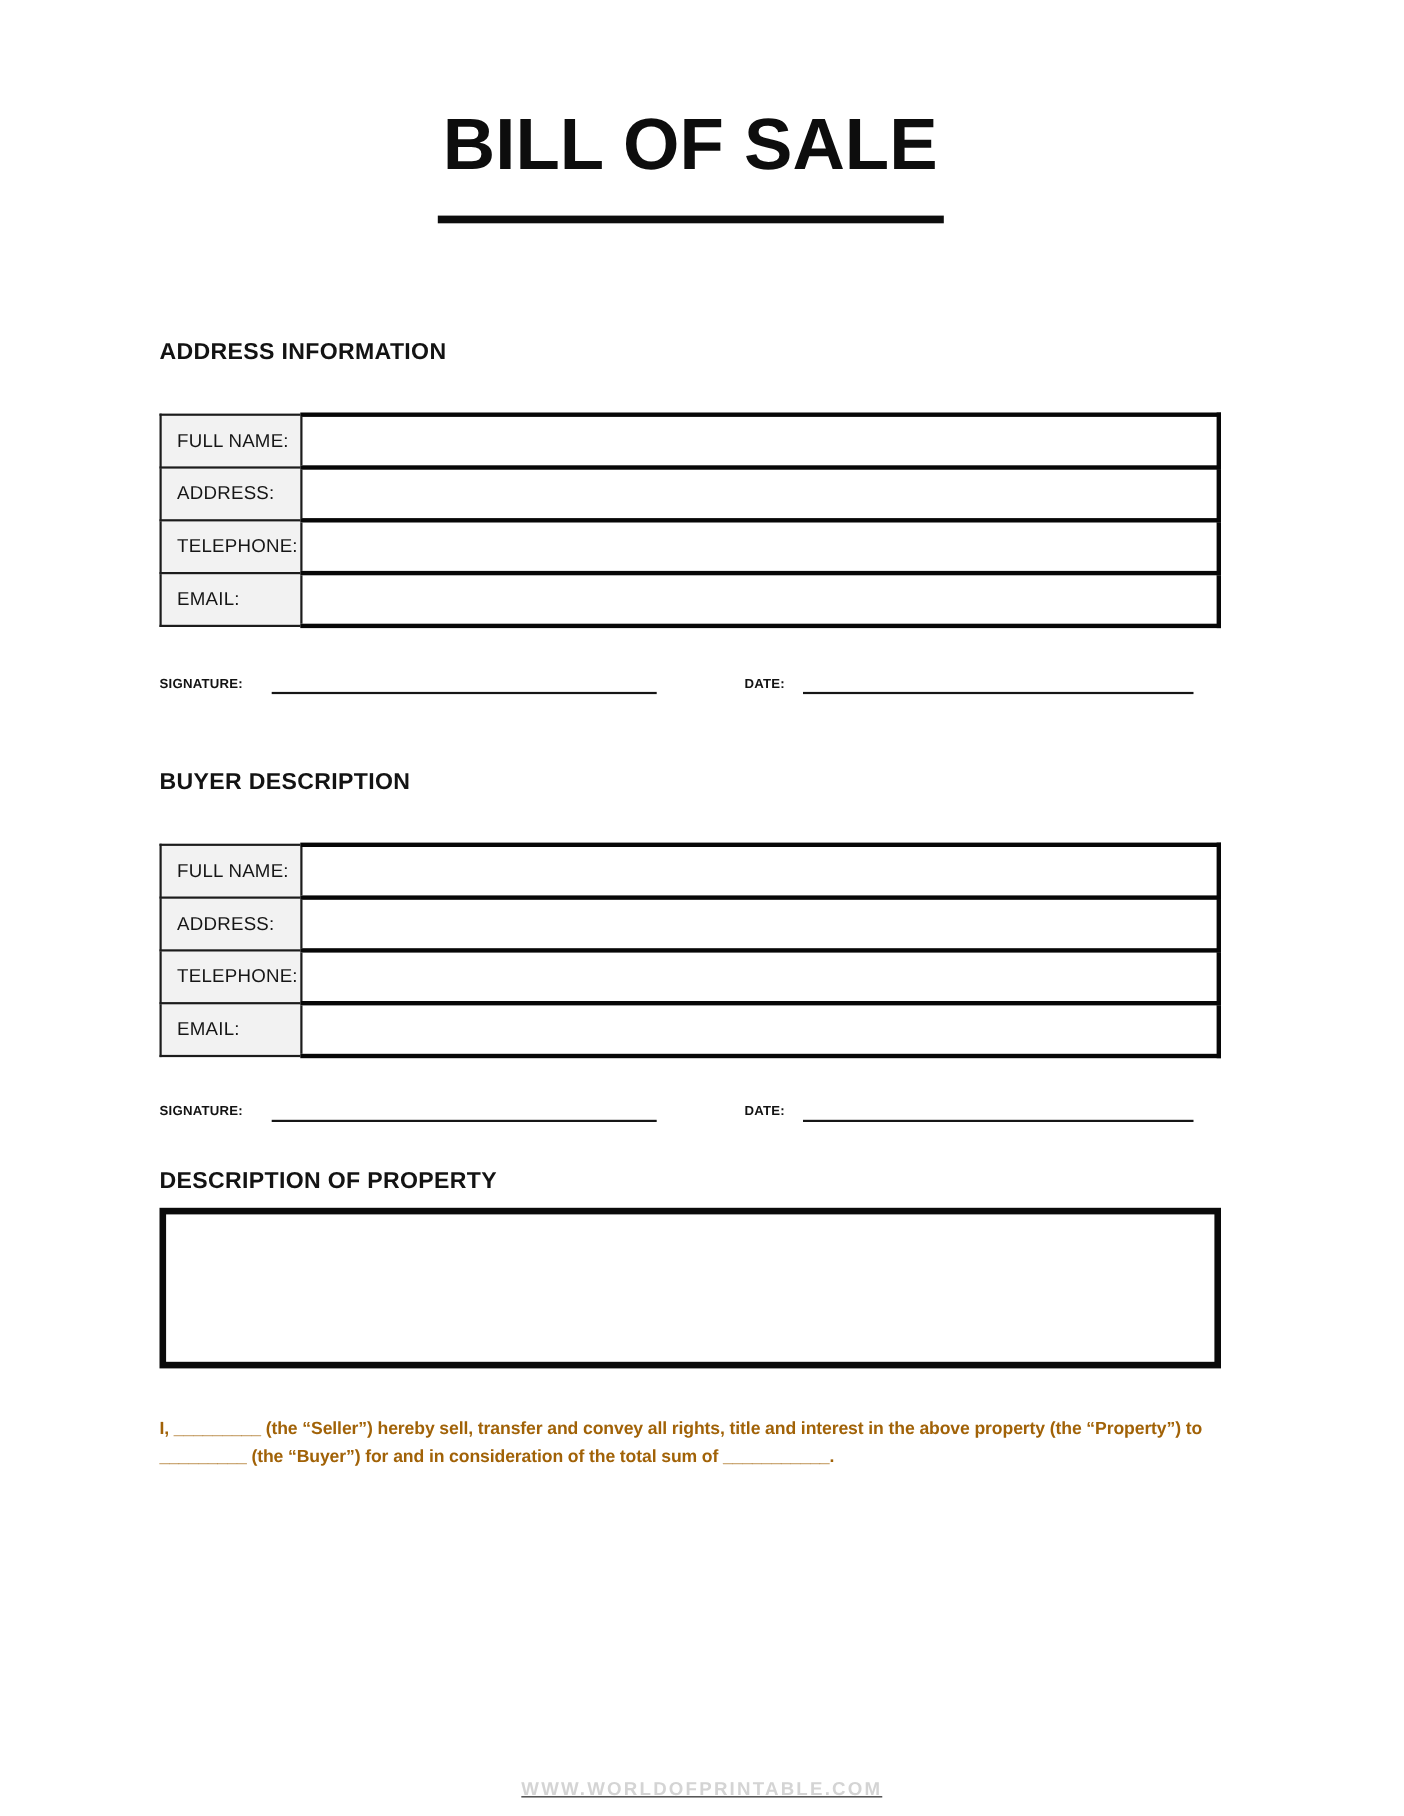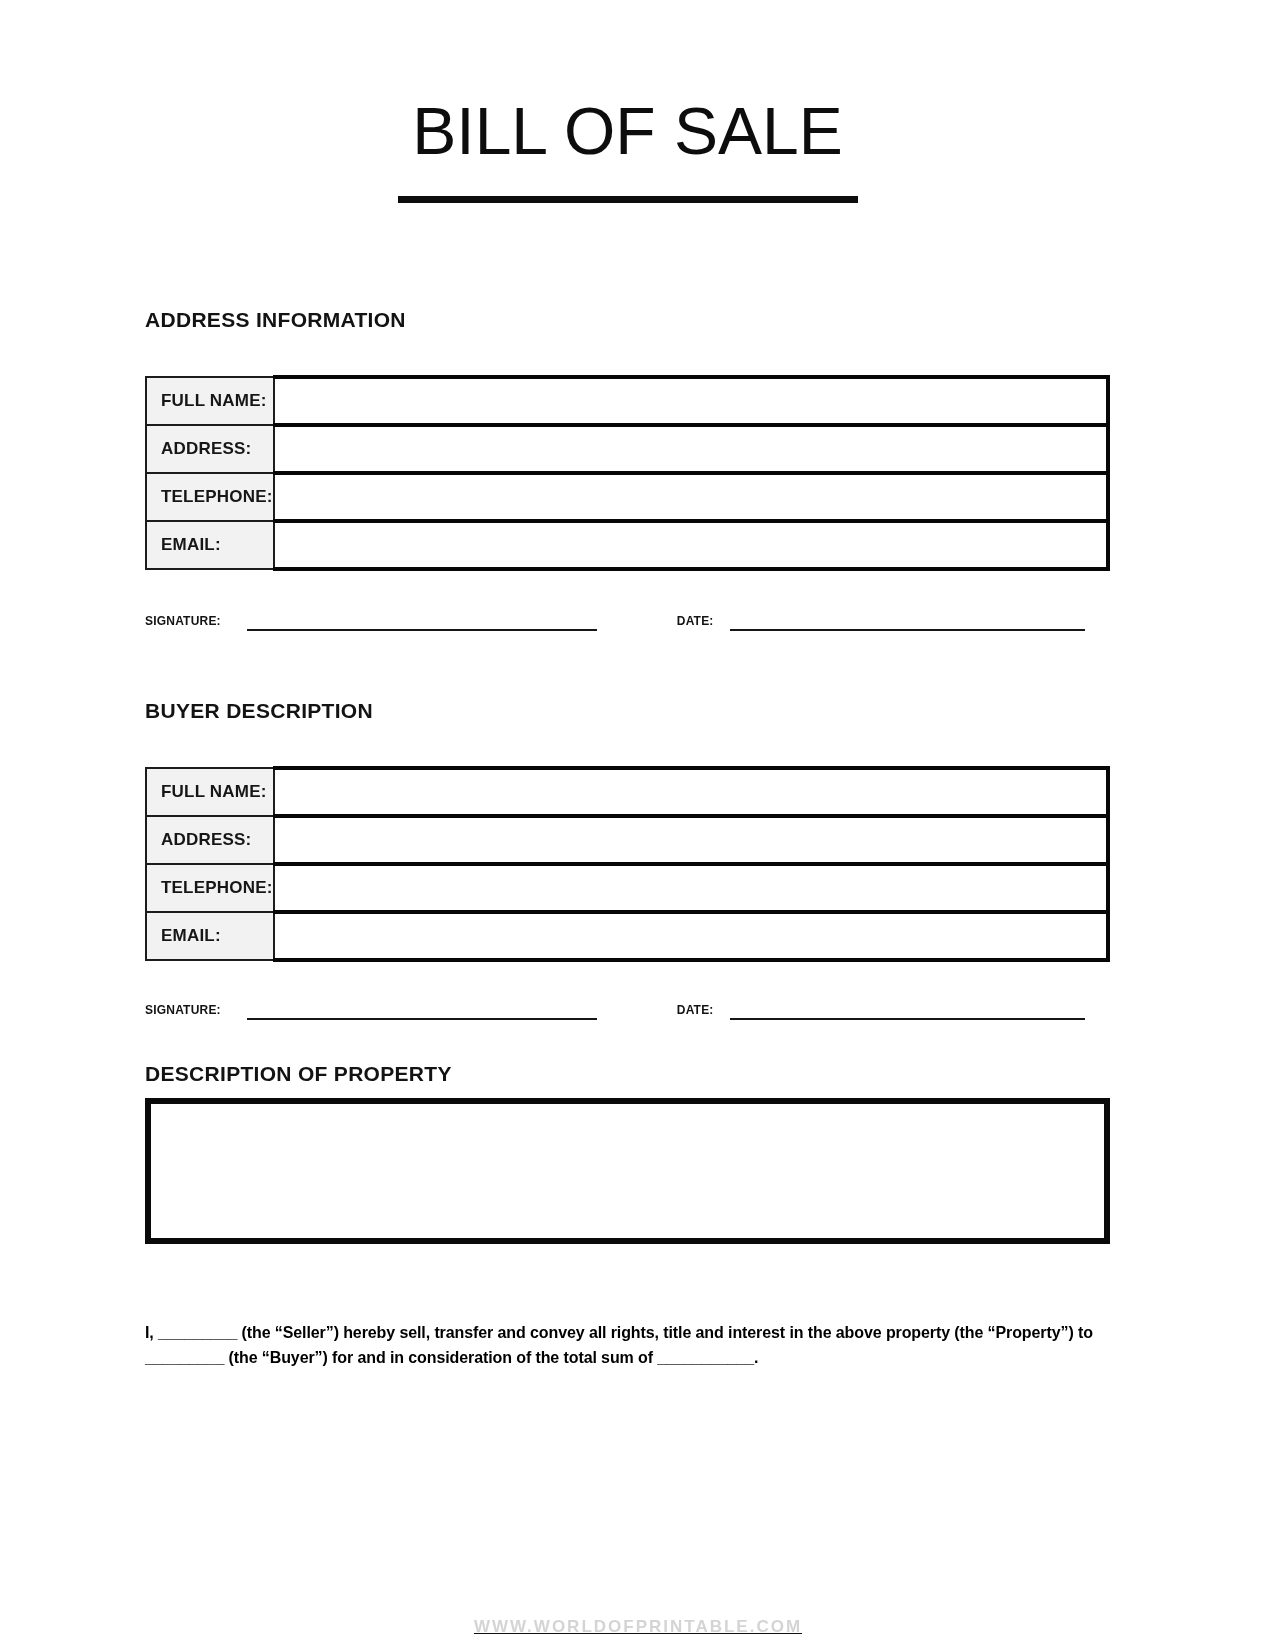--- a/index.html
+++ b/index.html
@@ -14,21 +14,21 @@
     background: #ffffff;
     overflow: hidden;
   }
 
   
   .title-wrap { width: 965px; margin: 0 166px 0 145px; text-align: center; }
   h1.doc-title {
     margin-top: 96px;
     font-size: 66px;
     line-height: 70px;
-    font-weight: normal;
+    font-weight: bold;
     letter-spacing: 0px;
     color: #0d0d0d;
   }
   .title-rule {
     width: 460px;
     height: 7px;
     background: #0d0d0d;
     margin: 30px auto 0;
   }
 
@@ -53,21 +53,21 @@
     border-collapse: collapse;
     table-layout: fixed;
   }
   table.field-table td { height: 48px; }
   td.cell-label {
     width: 128px;
     background: #f2f2f2;
     border: 2px solid #1c1c1c;
     padding-left: 14px;
     font-size: 17px;
-    font-weight: bold;
+    font-weight: normal;
     letter-spacing: 0.2px;
     color: #161616;
   }
   td.cell-value {
     background: #ffffff;
     border-top: 4px solid #070707;
     border-bottom: 4px solid #070707;
     border-right: 4px solid #070707;
     border-left: 2px solid #1c1c1c;
     padding-left: 12px;
@@ -114,27 +114,27 @@
     width: 100%;
     height: 146px;
     border: 6px solid #0a0a0a;
     background: #ffffff;
     padding: 10px 12px;
     font-size: 16px;
   }
 
   
   .agreement {
-    margin-top: 76px;
+    margin-top: 43px;
     width: 100%;
     font-size: 16px;
     line-height: 25px;
     font-weight: bold;
     letter-spacing: -0.1px;
-    color: #000000;
+    color: #a16207;
   }
 
   
   .page-footer {
     position: absolute;
     bottom: 14px;
     left: 0;
     width: 100%;
     text-align: center;
     text-decoration: underline;

